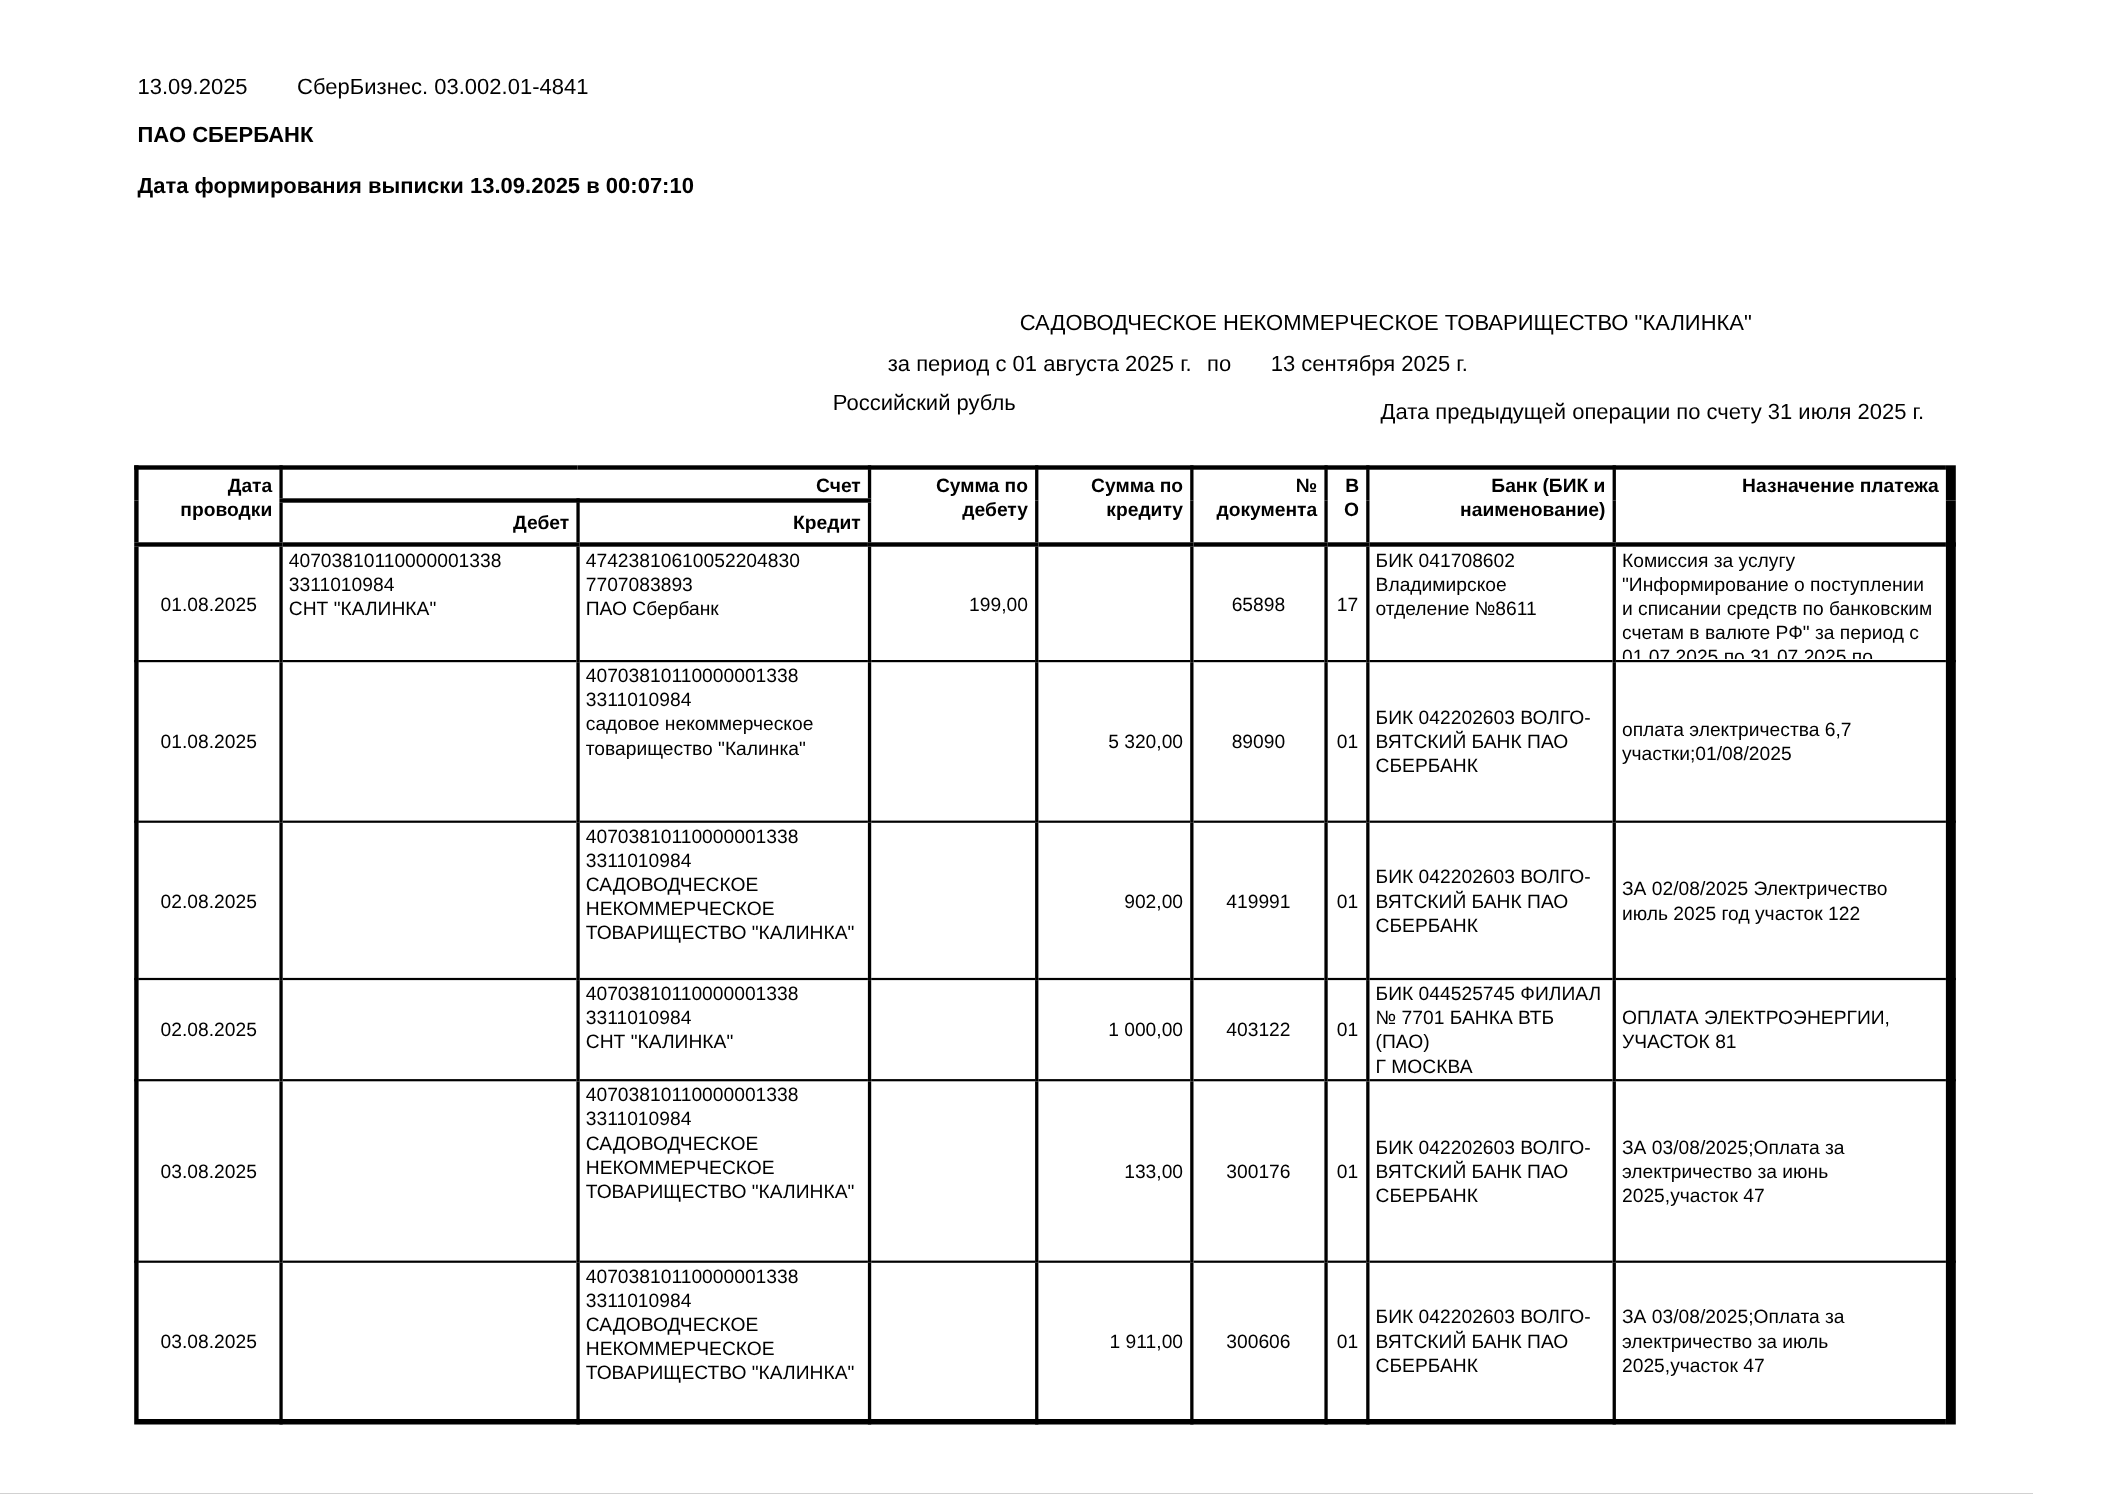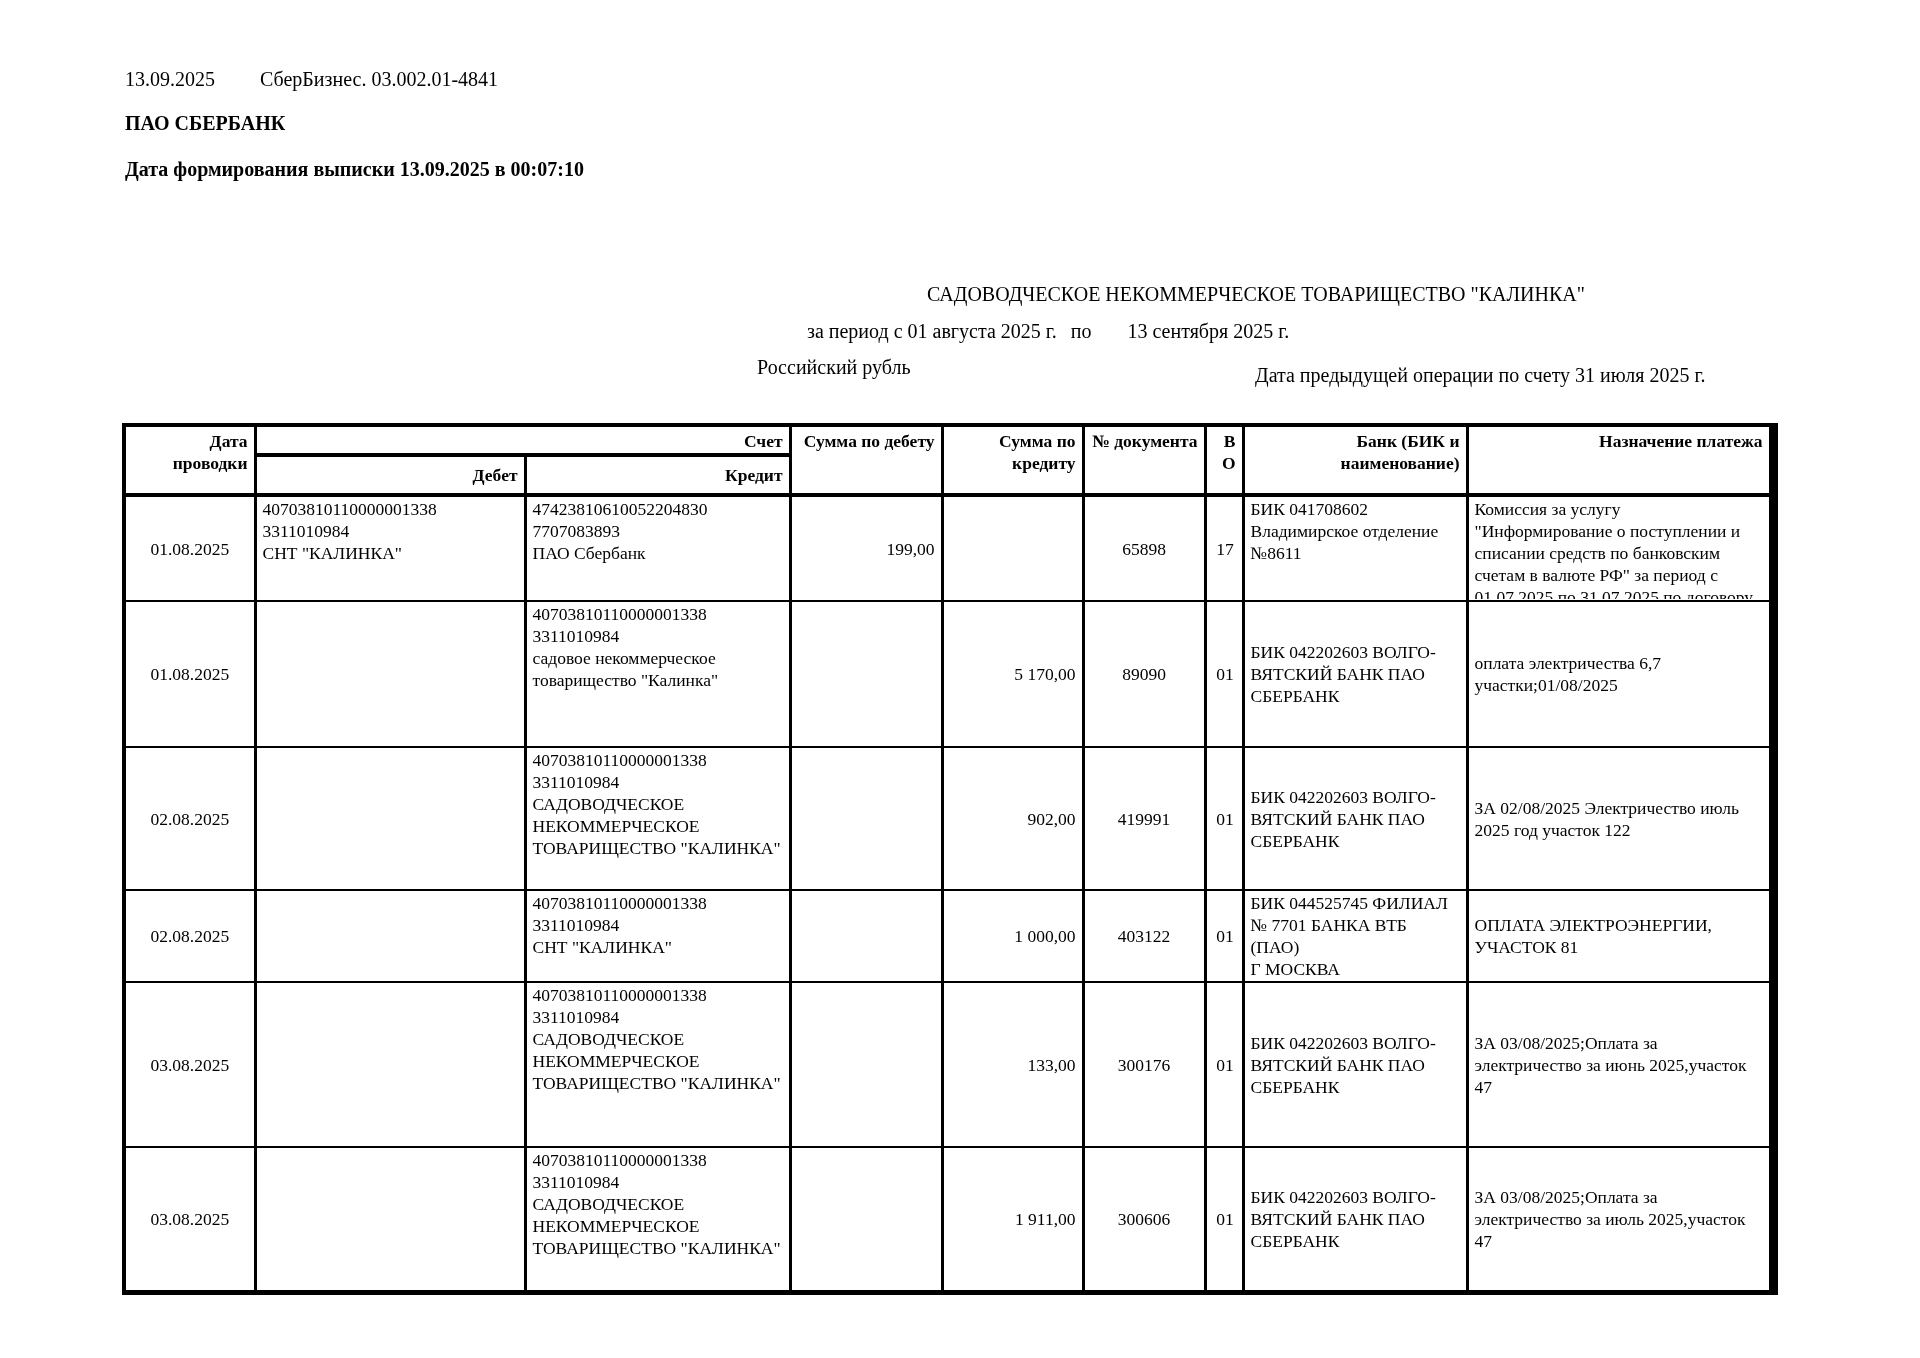--- a/index.html
+++ b/index.html
@@ -1,20 +1,20 @@
 <!DOCTYPE html>
 <html lang="ru"><head>
 <meta charset="utf-8">
 <style>
   html,body{margin:0;padding:0;background:#888;}
   .page{
     position:relative;
     width:1920px;height:1358px;
     background:#ffffff;
-    font-family:Liberation Serif, serif;
+    font-family:Liberation Sans, sans-serif;
     color:#000;
     overflow:hidden;
   }
   .abs{position:absolute;}
 
   
   .line1{top:68px;left:125px;font-size:20px;}
   .line1 .product{margin-left:45px;}
   .bankname{top:112px;left:125px;font-size:20px;font-weight:bold;}
   .formation{top:158px;left:125px;font-size:20px;font-weight:bold;}
@@ -143,21 +143,21 @@
 "Информирование о поступлении и списании средств по банковским счетам в валюте РФ" за период с 01.07.2025 по 31.07.2025 по договору</div>
           </td>
       </tr>
       <tr class="r2">
         <td class="ctr">01.08.2025</td>
         <td class="acct"></td>
         <td class="acct">40703810110000001338
 3311010984
 садовое некоммерческое товарищество "Калинка"</td>
         <td class="num"></td>
-        <td class="num">5 170,00</td>
+        <td class="num">5 320,00</td>
         <td class="ctr">89090</td>
         <td class="vo">01</td>
         <td class="pre">БИК 042202603 ВОЛГО-ВЯТСКИЙ БАНК ПАО СБЕРБАНК</td>
         <td>оплата электричества 6,7 участки;01/08/2025</td>
       </tr>
       <tr class="r3">
         <td class="ctr">02.08.2025</td>
         <td class="acct"></td>
         <td class="acct">40703810110000001338
 3311010984

